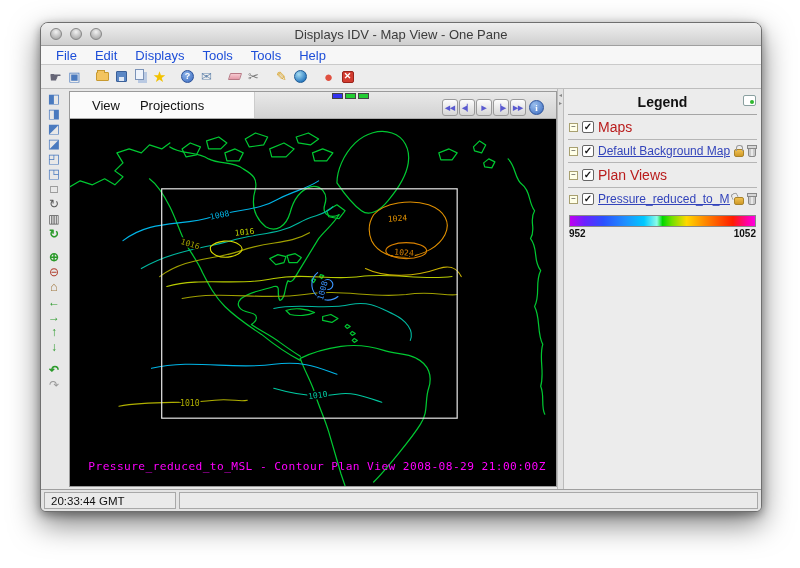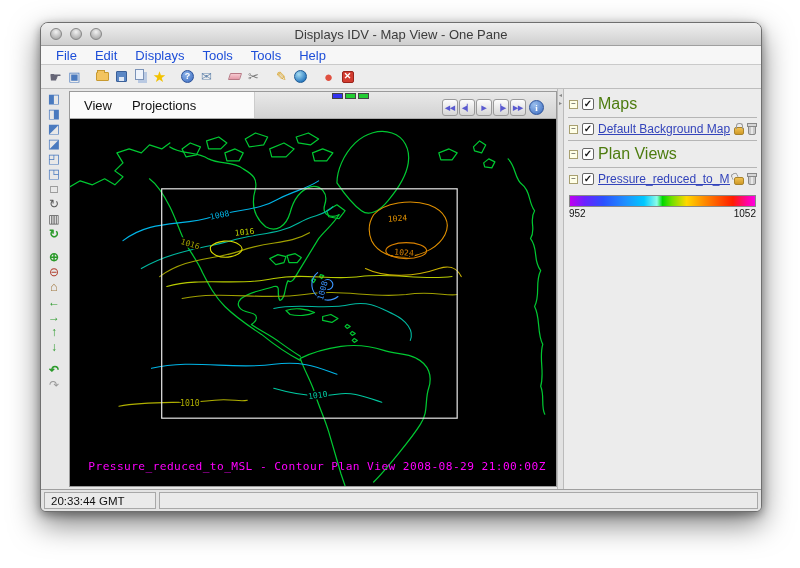--- a/index.html
+++ b/index.html
@@ -77,21 +77,21 @@
   .ic.brown { color: #a07840; font-size: 13px; }
   .ic.muted { color: #999; }
   .sp8 { height: 8px; flex: none; }
   
   .map-panel { flex: 1; display: flex; flex-direction: column; margin: 2px 0 2px 2px;
     border: 1px solid #9a9a9a; background: #dcdcdc; min-width: 0; }
   .map-header { height: 27px; position: relative; flex: none;
     background: linear-gradient(#e9e9e9,#d2d2d2); border-bottom: 1px solid #aaa; }
   .tab-strip { position: absolute; left: 0; top: 0; bottom: 0; width: 185px;
     background: #fbfbfb; border-right: 1px solid #ccc;
-    display: flex; align-items: center; padding-left: 4px; }
+    display: flex; align-items: center; padding-left: 12px; }
   .view-menu { font-size: 13px; color: #111; padding: 0 10px; }
   .indicator { position: absolute; left: 262px; top: 1px; display: flex; gap: 2px; }
   .sq { width: 11px; height: 6px; border: 1px solid #444; }
   .sq.blue { background: #3333ee; }
   .sq.green { background: #22cc33; }
   .time-combo { position: absolute; left: 233px; top: 8px; width: 134px; height: 18px;
     background: #fff; border: 1px solid #9f9f9f; border-radius: 4px;
     display: flex; align-items: center; justify-content: center; gap: 5px;
     font-size: 10.5px; color: #111; }
   .stepper { display: flex; flex-direction: column; font-size: 5px; color: #555;
@@ -125,47 +125,47 @@
   .float-btn::after { content:''; position: absolute; right: 1px; bottom: 1px;
     width: 4px; height: 4px; border-radius: 50%; background: #2db82d; }
   .lrow { display: flex; align-items: center; gap: 4px; padding: 4px 1px;
     border-bottom: 1px solid #b5b5b5; }
   .collapse-box { width: 9px; height: 9px; flex: none; border: 1px solid #a8a070;
     background: #ffffe8; font-size: 8px; line-height: 6px; text-align: center;
     color: #333; }
   .cb { width: 12px; height: 12px; flex: none; border: 1px solid #666; background: #fff;
     border-radius: 2px; font-size: 10px; line-height: 10px; text-align: center;
     color: #111; font-weight: bold; }
-  .grp-label { font-size: 16px; color: #4d7c0f; }
+  .grp-label { font-size: 14px; color: #b91c1c; }
   .llink { font-size: 12px; color: #3344bb; text-decoration: underline;
     white-space: nowrap; overflow: hidden; }
   .row-icons { margin-left: auto; display: flex; align-items: center; gap: 4px; }
   .lock { width: 10px; height: 8px; background: linear-gradient(#f0c050,#d09a28);
     border: 1px solid #a8832c; border-radius: 2px; position: relative; margin-top: 4px; }
   .lock::before { content:''; position: absolute; left: 1px; top: -5px; width: 5px;
     height: 5px; border: 1.5px solid #9a9a9a; border-bottom: none;
     border-radius: 3px 3px 0 0; }
   .lock.open::before { left: -4px; transform: rotate(-25deg); }
   .trash { width: 8px; height: 10px; position: relative; border: 1px solid #888;
     border-radius: 1px 1px 2px 2px; margin-top: 2px;
     background: repeating-linear-gradient(90deg,#c9c9c9 0 2px,#e8e8e8 2px 4px); }
   .trash::before { content:''; position: absolute; top: -3px; left: -2px; right: -2px;
     height: 2px; background: #d6d6d6; border: 1px solid #888; }
   .sub { font-size: 10px; font-weight: bold; color: #111; padding: 2px 2px 4px;
     border-bottom: 1px solid #b5b5b5; }
   .colorbar { height: 12px; margin: 5px 1px 0; border: 1px solid #888; }
   .cb-labels { display: flex; justify-content: space-between; font-size: 10px;
-    font-weight: normal; color: #111; padding: 1px 1px; }
+    font-weight: bold; color: #111; padding: 1px 1px; }
   
   .statusbar { height: 22px; flex: none; border-top: 1px solid #9f9f9f;
     background: #e4e4e4; display: flex; align-items: center; padding: 2px 3px; gap: 3px; }
   .seg { height: 17px; border: 1px solid #a8a8a8; background: #eaeaea;
     display: flex; align-items: center; padding: 0 6px; font-size: 11.5px; color: #111;
     white-space: pre; overflow: hidden; }
-  .seg.clock { width: 112px; flex: none; }
+  .seg.clock { width: 132px; flex: none; }
   .seg.pos { width: 490px; flex: none; }
   .seg.spare { flex: 1; }
 </style>
 </head>
 <body>
 
 <div class="window">
 
   <div class="titlebar">
     <div class="lights">
@@ -344,20 +344,24 @@
         </svg>
       </div>
     </div>
 
     <div class="splitter">
       <span>◂</span>
       <span>▸</span>
     </div>
 
     <div class="legend">
+      <div class="legend-header">
+        <span>Legend</span>
+        <span class="float-btn"></span>
+      </div>
 
       <div class="lrow">
         <span class="collapse-box">−</span>
         <span class="cb">✓</span>
         <span class="grp-label">Maps</span>
       </div>
 
       <div class="lrow">
         <span class="collapse-box">−</span>
         <span class="cb">✓</span>

